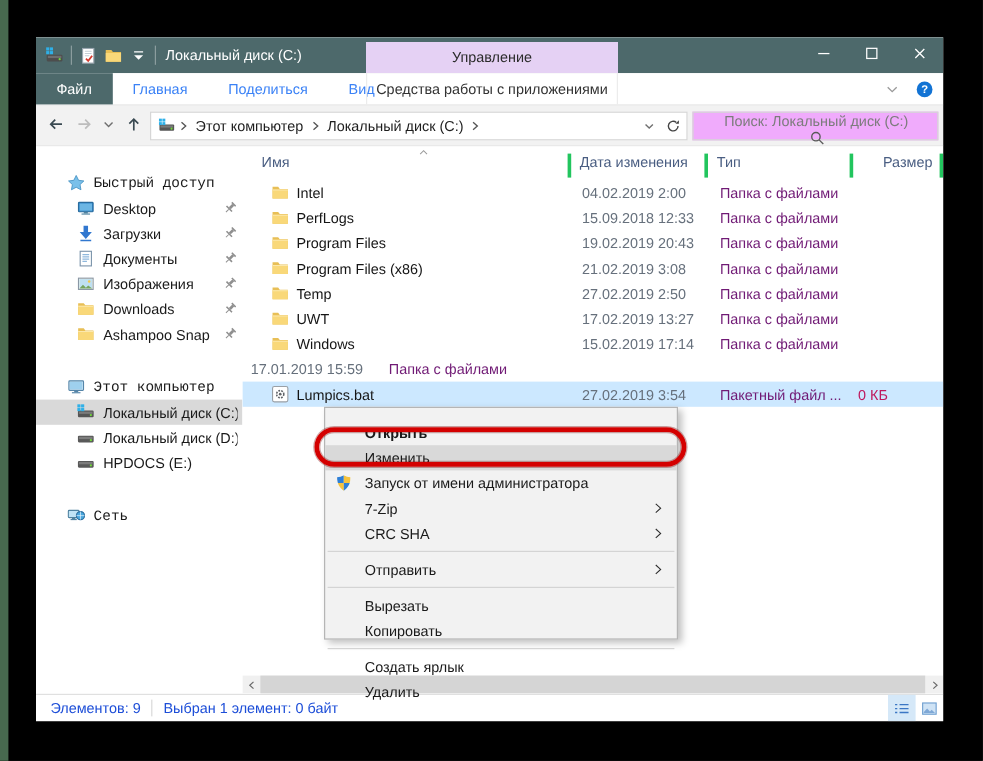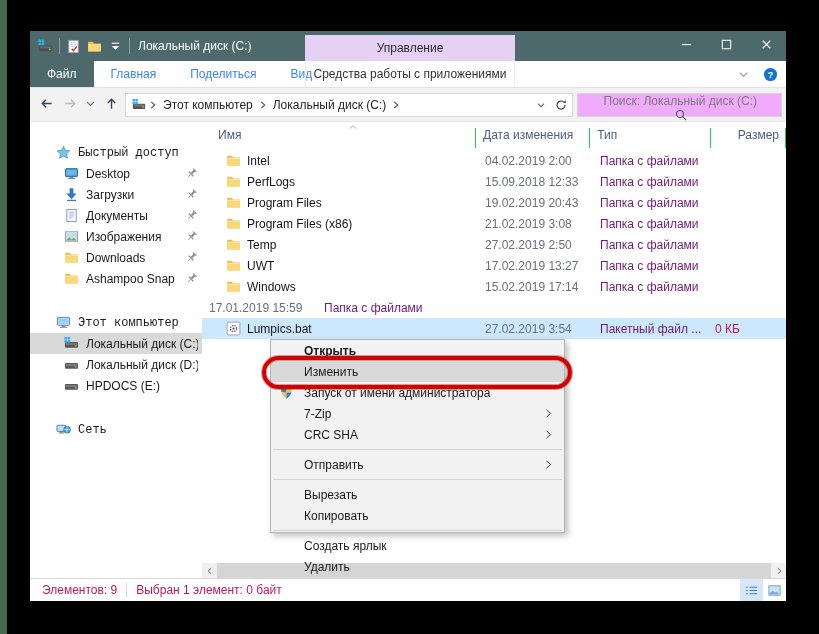--- a/index.html
+++ b/index.html
@@ -56,21 +56,21 @@
   .side-item .pin { margin-left:auto; }
   .side-item .pin svg { width:13px; height:13px; display:block; }
   .side-item.lvl0 { padding-left:26px;font-family:Liberation Mono, monospace; }
   .side-item.lvl1 { padding-left:34px; }
   .side-item.gap { margin-top:23px; }
   .side-item.selected { background:var(--side-sel,#d9d9d9); }
   .side-label { overflow:hidden; }
 
   .file-area { flex:1; position:relative; overflow:hidden; }
   .fl-header { display:flex; height:26px; align-items:flex-end; color:#4a5e82; position:relative; }
-  .fl-header .hcol { padding:0 0 4px 7px; border-right:1px solid #22c55e; height:20px; }
+  .fl-header .hcol { padding:0 0 4px 7px; border-right:3px solid #22c55e; height:20px; }
   .hcol.c-name { width:276px; padding-left:16px; }
   .hcol.c-date { width:115px; }
   .hcol.c-type { width:122px; }
   .hcol.c-size { width:75px; text-align:right; padding-right:6px; }
   .sort-caret { position:absolute; left:145px; top:0; }
   .sort-caret svg { width:12px; height:10px; display:block; }
 
   .file-rows { padding-top:2px; }
   .file-row { display:flex; height:21px; align-items:center; width:588px; }
   .file-row.selected { background:var(--file-sel,#cce8ff); }
@@ -80,31 +80,31 @@
   .fcol.c-date { width:115px; padding-left:7px; color:#66707c; }
   .fcol.c-type { width:122px; padding-left:7px; color:#701a75; }
   .fcol.c-size { width:75px; text-align:left; padding-right:6px; color:#be185d; }
 
   .hscroll { position:absolute; left:0; right:0; bottom:0; height:15px; background:#f0f0f0; display:flex; align-items:center; }
   .hs-arrow { width:15px; height:15px; display:flex; align-items:center; justify-content:center; }
   .hs-arrow svg { width:10px; height:10px; }
   .hs-thumb { flex:1; height:15px; background:#d5d5d5; }
 
   
-  .statusbar { height:23px; border-top:1px solid #d9d9d9; background:#fff; display:flex; align-items:center; padding-left:12px; color:#be185d; }
+  .statusbar { height:23px; border-top:1px solid #d9d9d9; background:#fff; display:flex; align-items:center; padding-left:12px; color:#1d4ed8; }
   .sb-sep { width:1px; height:14px; background:#d9d9d9; margin:0 9px; }
   .sb-views { margin-left:auto; display:flex; height:100%; }
   .view-btn { width:23px; height:100%; display:flex; align-items:center; justify-content:center; }
   .view-btn.active { background:#d5e8f8; }
   .view-btn svg { width:15px; height:15px; display:block; }
 
   
   .context-menu { position:absolute; left:240px; top:308px; width:295px; height:194px;
     background:#f2f2f2; border:1px solid #b5b5b5; box-shadow:3px 3px 6px rgba(0,0,0,.25);
-    padding-top:0; z-index:5; }
+    padding-top:10px; z-index:5; }
   .menu-item { position:relative; height:21px; display:flex; align-items:center; padding-left:33px; color:#1a1a1a; }
   .menu-item.bold { font-weight:bold; }
   .menu-item.highlighted { background:#d9d9d9; }
   .menu-item .mi-icon { position:absolute; left:8px; top:3px; }
   .menu-item .mi-icon svg { width:15px; height:15px; display:block; }
   .menu-item .mi-sub { position:absolute; right:9px; top:4px; }
   .menu-item .mi-sub svg { width:13px; height:13px; display:block; }
   .menu-sep { height:1px; background:#d4d4d4; margin:4px 2px; }
 
   .annotation { position:absolute; left:232px; top:325px; width:310px; height:33px;

